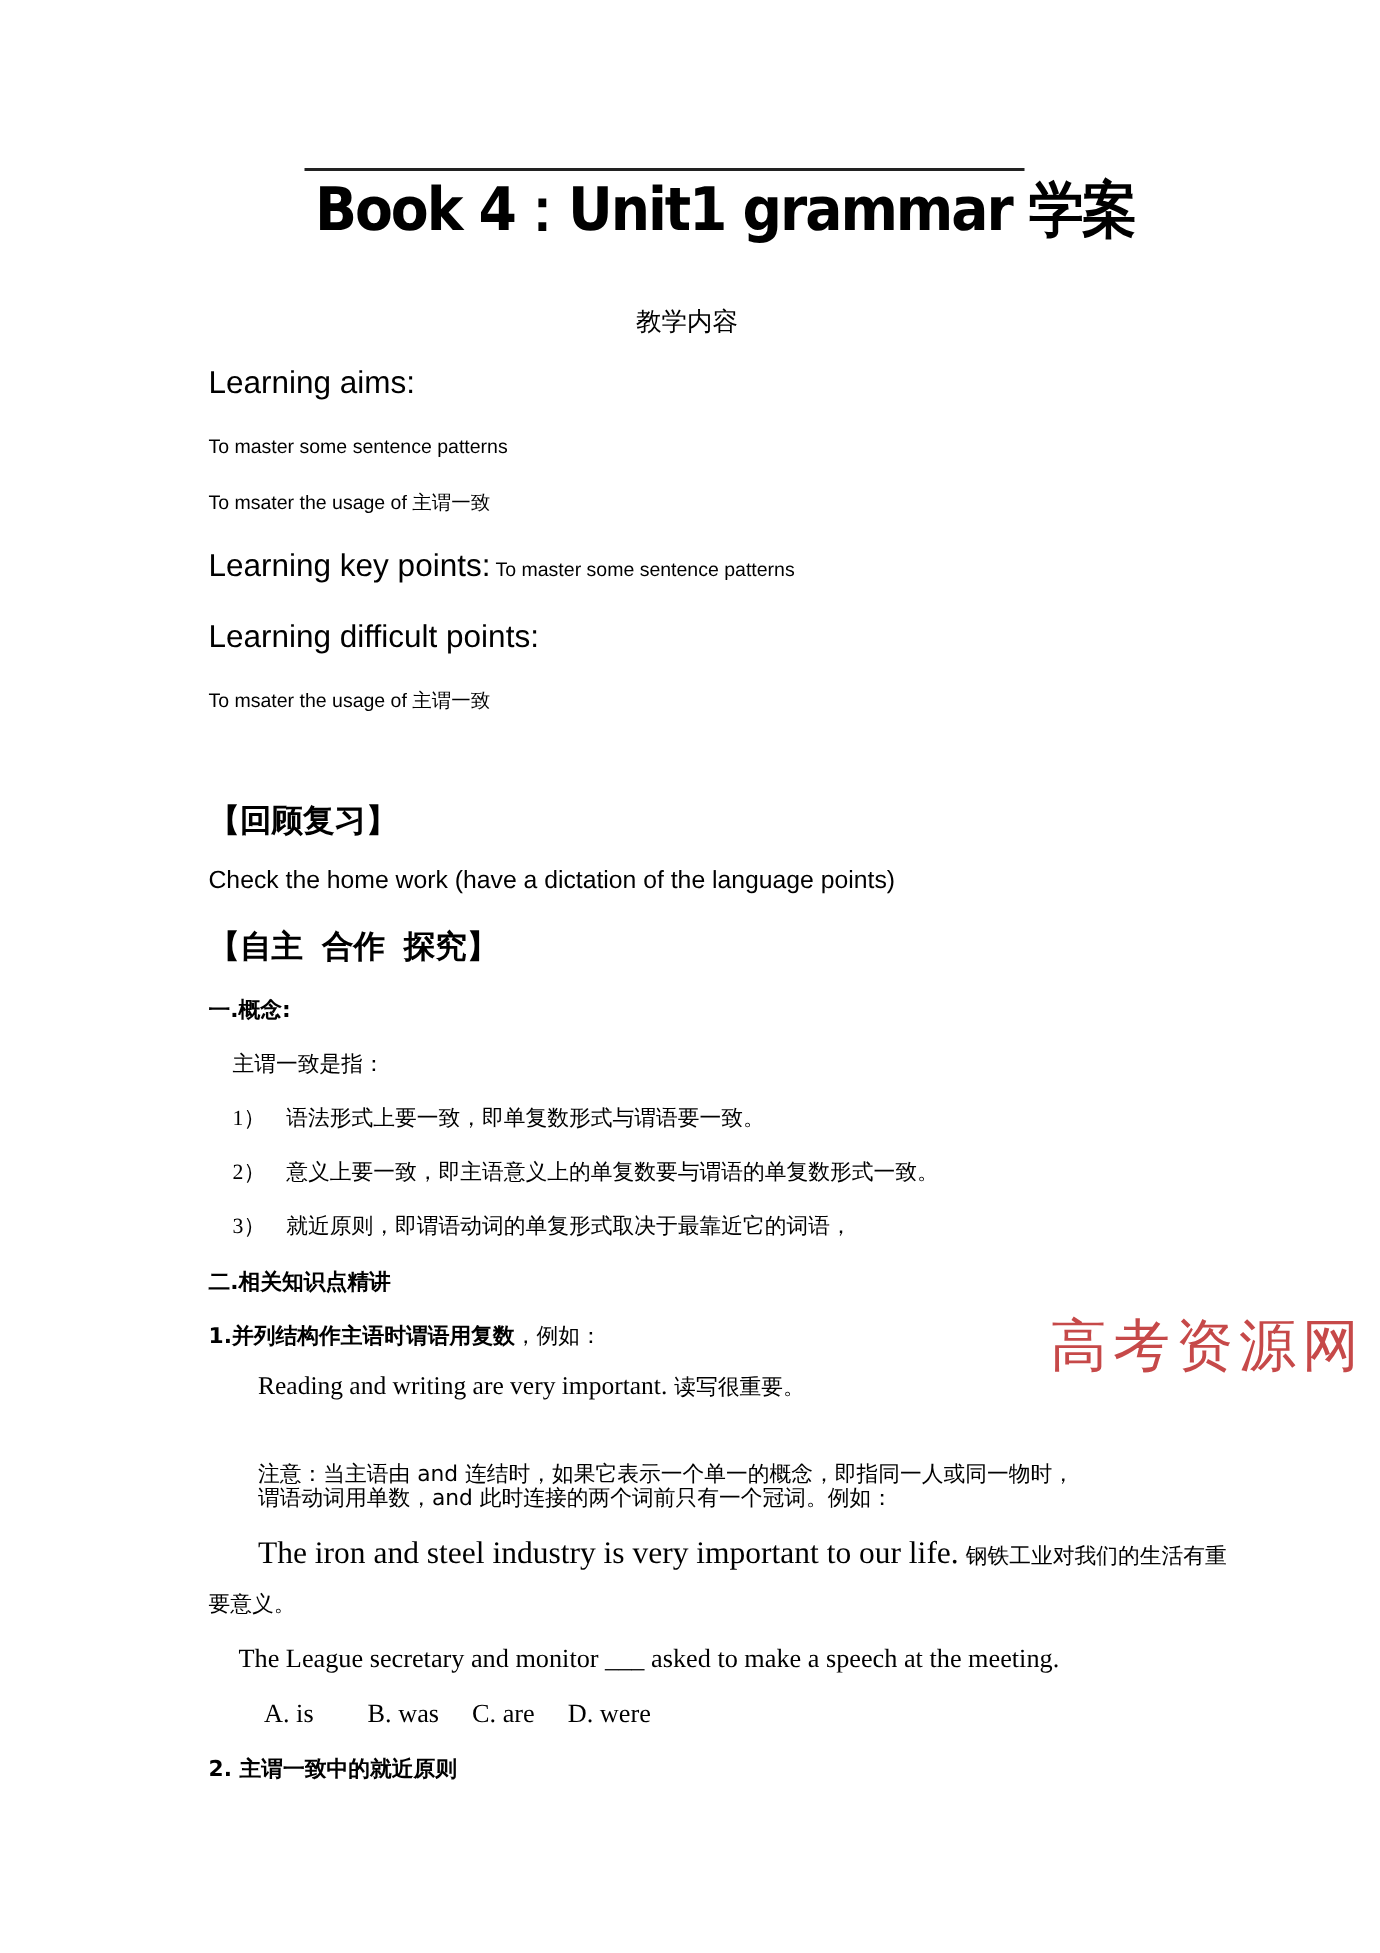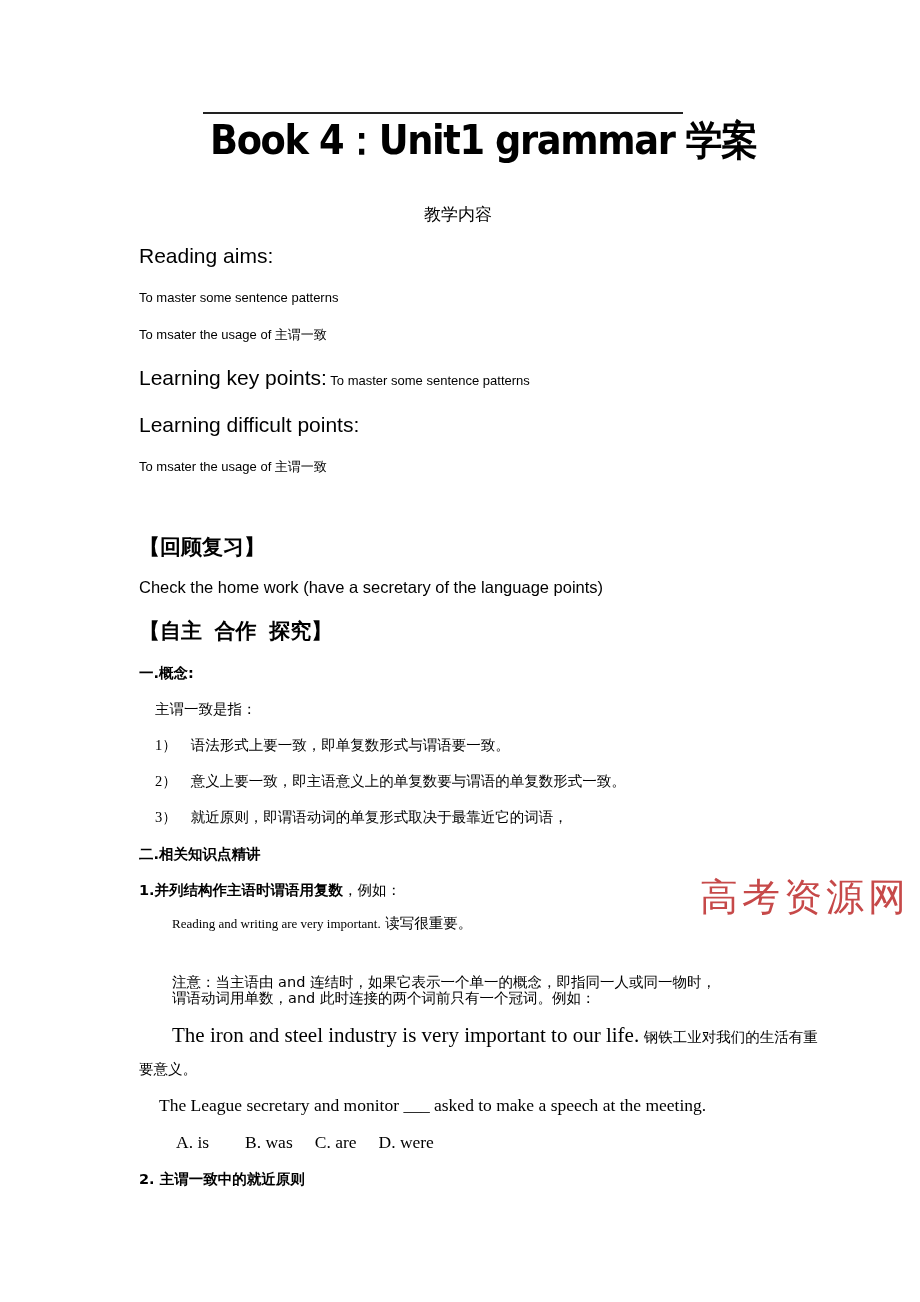--- a/index.html
+++ b/index.html
@@ -27,33 +27,33 @@
       color: #b91c1c; letter-spacing: 4px; opacity: 0.8;
     }
   </style>
 </head>
 <body>
 
 <div class="title-rule"></div>
 <div class="abs doc-title">Book 4：Unit1   grammar 学案</div>
 <div class="abs subtitle">教学内容</div>
 
-<div class="abs h-calibri" style="left:139px; top:244px;">Reading aims:</div>
+<div class="abs h-calibri" style="left:139px; top:244px;">Learning aims:</div>
 <div class="abs p-calibri" style="left:139px; top:290px;">To master some sentence patterns</div>
 <div class="abs p-calibri" style="left:139px; top:326px;">To msater the usage of  主谓一致</div>
 
 <div class="abs" style="left:139px; top:366px;">
   <span class="h-calibri">Learning key points:</span><span class="p-calibri"> To master some sentence patterns</span>
 </div>
 
 <div class="abs h-calibri" style="left:139px; top:413px;">Learning difficult points:</div>
 <div class="abs p-calibri" style="left:139px; top:458px;">To msater the usage of 主谓一致</div>
 
 <div class="abs bracket-h" style="left:139px; top:533px;">【回顾复习】</div>
-<div class="abs p-calibri" style="left:139px; top:578px; font-size:16.5px;">Check the home work (have a secretary of the language points)</div>
+<div class="abs p-calibri" style="left:139px; top:578px; font-size:16.5px;">Check the home work (have a dictation of the language points)</div>
 
 <div class="abs bracket-h" style="left:139px; top:617px;">【自主  合作  探究】</div>
 
 <div class="abs cn bold small-cn" style="left:139px; top:664px;">一.概念:</div>
 <div class="abs cn small-cn" style="left:155px; top:700px;">主谓一致是指：</div>
 
 <div class="abs cn small-cn" style="left:155px; top:736px;">
   <span class="serif">1）</span><span style="display:inline-block; width:14px;"></span><span>语法形式上要一致，即单复数形式与谓语要一致。</span>
 </div>
 <div class="abs cn small-cn" style="left:155px; top:772px;">
@@ -65,21 +65,21 @@
 
 <div class="abs cn bold small-cn" style="left:139px; top:845px;">二.相关知识点精讲</div>
 
 <div class="abs cn small-cn" style="left:139px; top:881px;">
   <span class="bold">1.并列结构作主语时谓语用复数</span><span>，例如：</span>
 </div>
 
 <div class="abs watermark">高考资源网</div>
 
 <div class="abs" style="left:172px; top:914px;">
-  <span class="serif" style="font-size:13px;margin-top:28px;">Reading and writing are very important.</span><span class="cn small-cn">  读写很重要。</span>
+  <span class="serif" style="font-size:17px;margin-top:28px;">Reading and writing are very important.</span><span class="cn small-cn">  读写很重要。</span>
 </div>
 
 <div class="abs cn small-cn" style="left:172px; top:953px;margin-top:20px;">注意：当主语由 and 连结时，如果它表示一个单一的概念，即指同一人或同一物时，</div>
 <div class="abs cn small-cn" style="left:172px; top:989px;">谓语动词用单数，and  此时连接的两个词前只有一个冠词。例如：</div>
 
 <div class="abs" style="left:172px; top:1023px;">
   <span class="serif" style="font-size:21px;">The iron and steel industry is very important to our life.</span><span class="cn small-cn"> 钢铁工业对我们的生活有重</span>
 </div>
 <div class="abs cn small-cn" style="left:139px; top:1060px;">要意义。</div>
 

